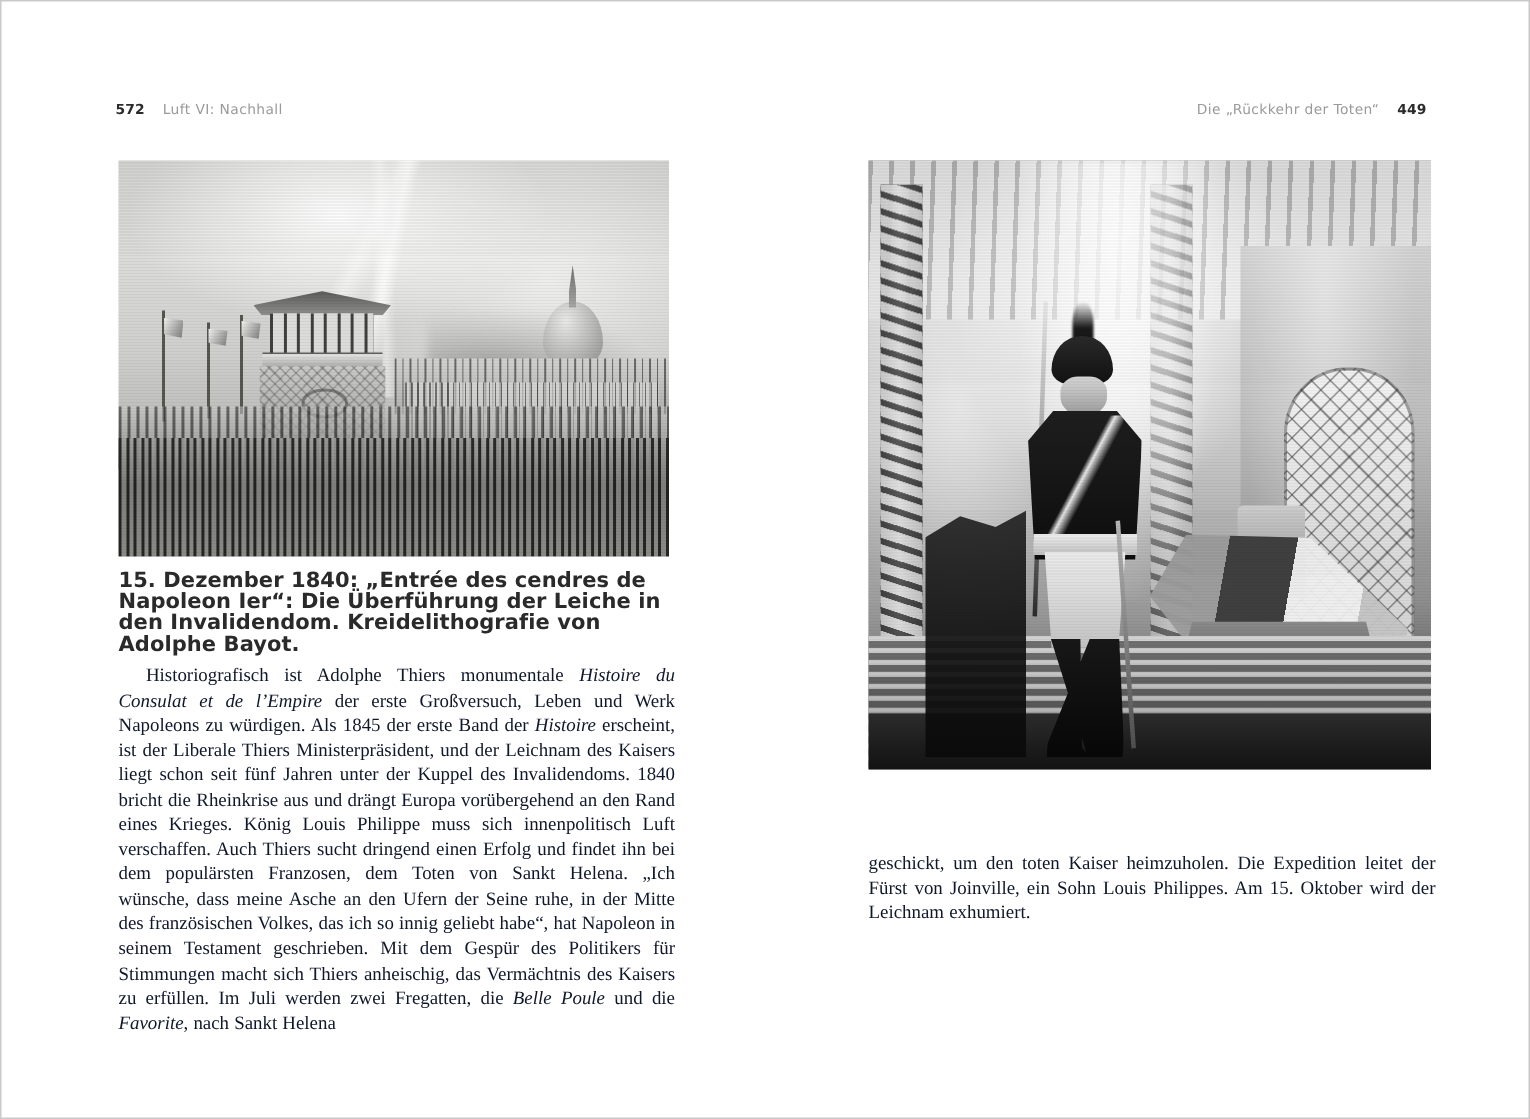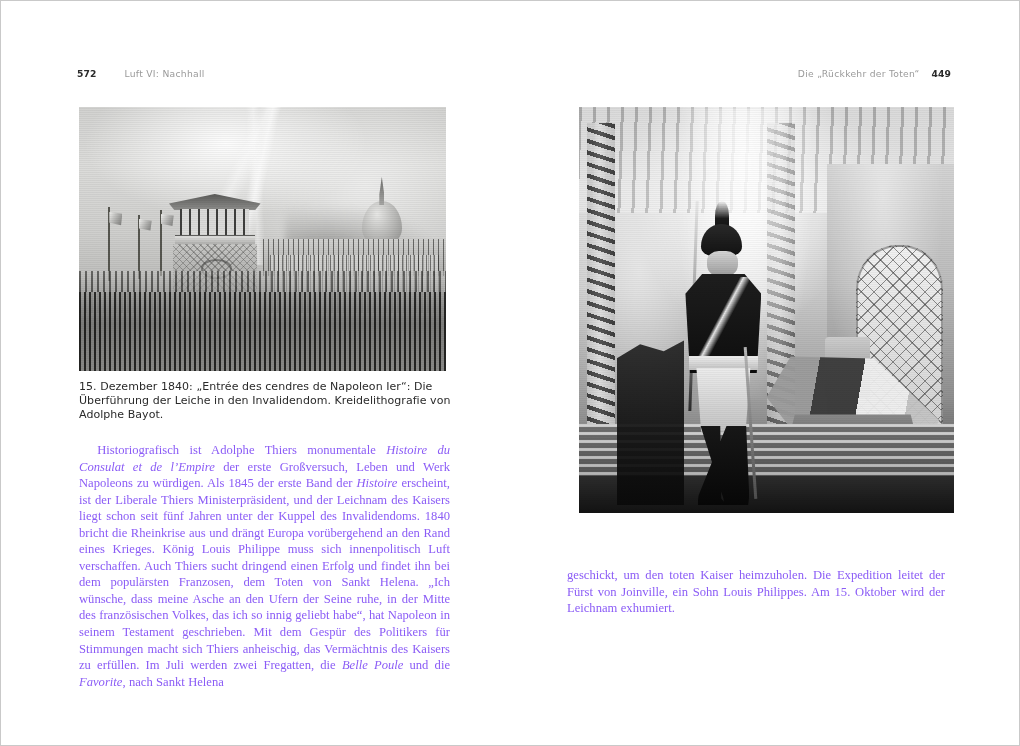--- a/index.html
+++ b/index.html
@@ -31,58 +31,59 @@
     letter-spacing: .28px;
     white-space: nowrap;
   }
   .runhead .folio {
     color: #2b2b2b;
     font-weight: 700;
     letter-spacing: .1px;
   }
   #head-left  { left: 76px;  top: 67px; }
   #head-right { right: 68px; top: 67px; text-align: right; }
-  #head-left .folio  { margin-right: 28px; }
+  #head-left .folio  { margin-right: 12px; }
   #head-right .folio { margin-left: 12px; }
 
   
   .figure { position: absolute; }
   .figimg {
     display: block;
     width: 100%;
     height: 100%;
     background: #b8b8b8;
   }
   #fig-left  { left: 78px;  top: 106px; width: 367px; height: 264px; }
   #fig-right { left: 578px; top: 106px; width: 375px; height: 406px; }
 
   .caption {
     position: absolute;
     font-family: "DejaVu Sans", sans-serif;
-    font-size: 11px;
+    font-size: 14px;
     line-height: 14.2px;
     color: #2a2a2a;
     letter-spacing: .05px;
+    font-weight: bold;
   }
   #cap-left  { left: 78px;  top: 379px; width: 372px; }
   #cap-right { left: 578px; top: 521px; width: 378px; }
 
   
   .column {
     position: absolute;
     font-size: 12.6px;
     line-height: 16.55px;
-    color: #8b5cf6;
+    color: #0f172a;
     text-align: justify;
     -webkit-hyphens: none;
     hyphens: none;
     word-spacing: .02em;
   }
   #col-left  { left: 78px;  top: 441px; width: 371px; }
-  #col-right { left: 566px; top: 566px; width: 378px; }
+  #col-right { left: 578px; top: 566px; width: 378px; }
   .column p { margin: 0; }
   .column p.indent { text-indent: 1.45em; }
   .column i { font-style: italic; }
 
   
   .litho { position: relative; overflow: hidden; background: #d9d9d7; }
   .litho .sky {
     position: absolute; inset: 0;
     background:
       radial-gradient(ellipse 55% 40% at 40% 14%, rgba(255,255,255,.95) 0%, rgba(255,255,255,0) 70%),

